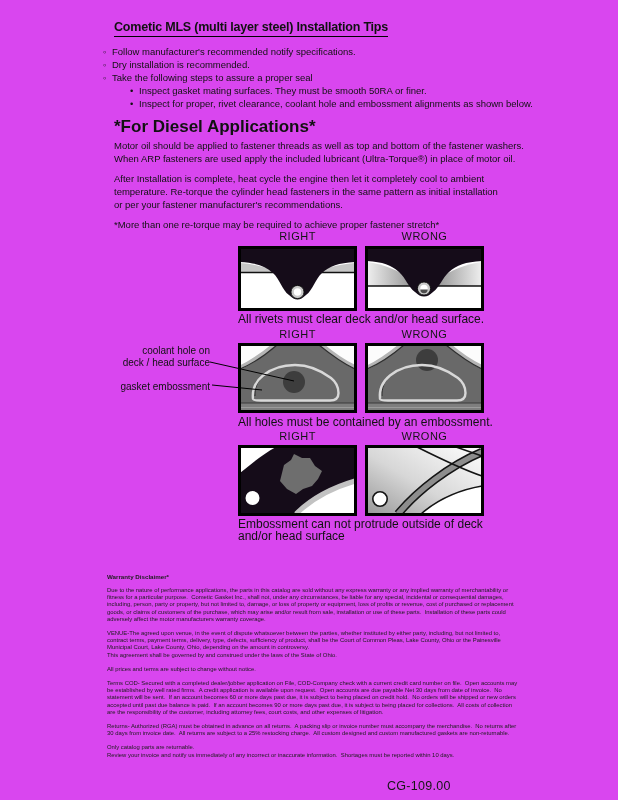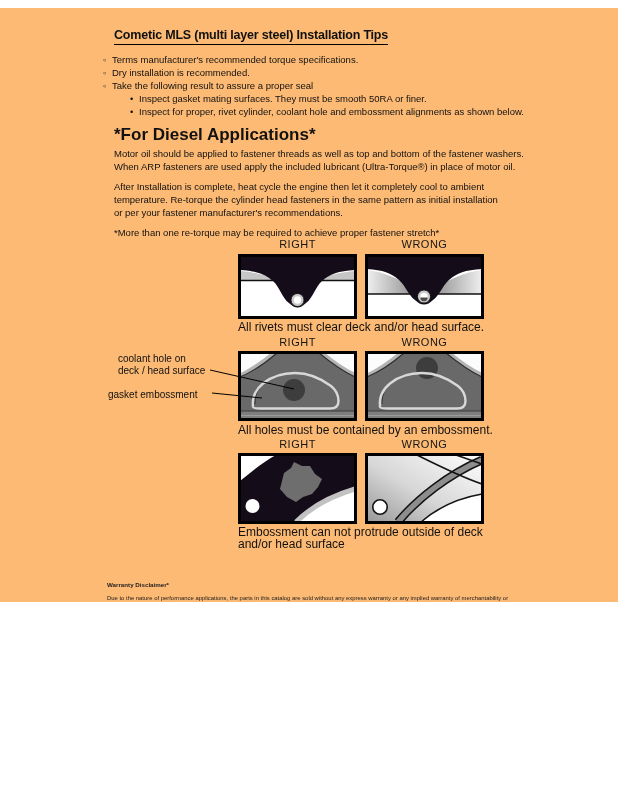--- a/index.html
+++ b/index.html
@@ -1,19 +1,19 @@
 <!DOCTYPE html>
 <html><head>
 <meta charset="utf-8">
 <style>
   * { margin:0; padding:0; box-sizing:border-box; }
   html,body { background:#ffffff; }
   .page {
-    position:relative; width:618px; height:594px; background:#fdba74;
-    font-family:"Liberation Sans","DejaVu Sans",sans-serif; color:#111111; overflow:hidden;margin-top:8px;
+    position:relative; width:618px; height:800px; background:#d946ef;
+    font-family:"Liberation Sans","DejaVu Sans",sans-serif; color:#111111; overflow:hidden;
   }
   .abs { position:absolute; }
   .pre { white-space:pre-line; }
   .prewrap { white-space:pre-wrap; }
 
   .title {
     left:114px; top:20px; font-size:12.5px; font-weight:bold; letter-spacing:-0.2px;
     border-bottom:1.5px solid #000; padding-bottom:2px; display:inline-block;
   }
   .bullets { left:103px; top:45px; width:450px; font-size:9.5px; line-height:13px; }
@@ -26,57 +26,57 @@
   .p1 { top:139px; } .p2 { top:172px; } .p3 { top:218px; }
 
   .dlabel { width:119px; text-align:center; font-size:11px; letter-spacing:0.5px; color:#151515; }
   .row1 { top:230px; } .row2 { top:328px; } .row3 { top:430px; }
   .colL { left:238px; } .colR { left:365px; }
 
   .dbox { width:119px; }
   .caption { left:238px; font-size:12px; line-height:12px; color:#111; }
   .cap1 { top:313px; } .cap2 { top:416px; } .cap3 { top:518px; }
 
-  .callout { font-size:10px; line-height:11.5px; text-align:left; color:#111; }
+  .callout { font-size:10px; line-height:11.5px; text-align:right; color:#111; }
   .co1 { left:118px; top:345px; width:92px; }
   .co2 { left:108px; top:381px; width:102px; }
 
   .warranty { left:107px; top:573px; width:412px; color:#1c1c1c; }
   .warranty h4 { font-size:6.2px; font-weight:bold; margin-bottom:7px; }
   .warranty p { font-size:5.9px; line-height:7.2px; margin-bottom:7px; }
 
   .doccode { left:387px; top:779px; font-size:12.5px; letter-spacing:0.3px; color:#161616; }
 </style>
 </head>
 <body>
 
 <div class="page">
 
   <div class="abs title">Cometic MLS (multi layer steel) Installation Tips</div>
 
   <div class="abs bullets">
     <div class="b-row">
       <span class="marker">◦</span>
-      <span>Terms manufacturer's recommended torque specifications.</span>
+      <span>Follow manufacturer's recommended notify specifications.</span>
     </div>
     <div class="b-row">
       <span class="marker">◦</span>
       <span>Dry installation is recommended.</span>
     </div>
     <div class="b-row">
       <span class="marker">◦</span>
-      <span>Take the following result to assure a proper seal</span>
+      <span>Take the following steps to assure a proper seal</span>
     </div>
     <div class="b-row indent">
       <span class="marker">•</span>
       <span>Inspect gasket mating surfaces.  They must be smooth 50RA or finer.</span>
     </div>
     <div class="b-row indent">
       <span class="marker">•</span>
-      <span>Inspect for proper, rivet cylinder, coolant hole and embossment alignments as shown below.</span>
+      <span>Inspect for proper, rivet clearance, coolant hole and embossment alignments as shown below.</span>
     </div>
   </div>
 
   <div class="abs diesel-h">*For Diesel Applications*</div>
   <div class="abs body-p p1 pre">Motor oil should be applied to fastener threads as well as top and bottom of the fastener washers.
 When ARP fasteners are used apply the included lubricant (Ultra-Torque®) in place of motor oil.</div>
   <div class="abs body-p p2 pre">After Installation is complete, heat cycle the engine then let it completely cool to ambient
 temperature. Re-torque the cylinder head fasteners in the same pattern as initial installation
 or per your fastener manufacturer's recommendations.</div>
   <div class="abs body-p p3 pre">*More than one re-torque may be required to achieve proper fastener stretch*</div>

